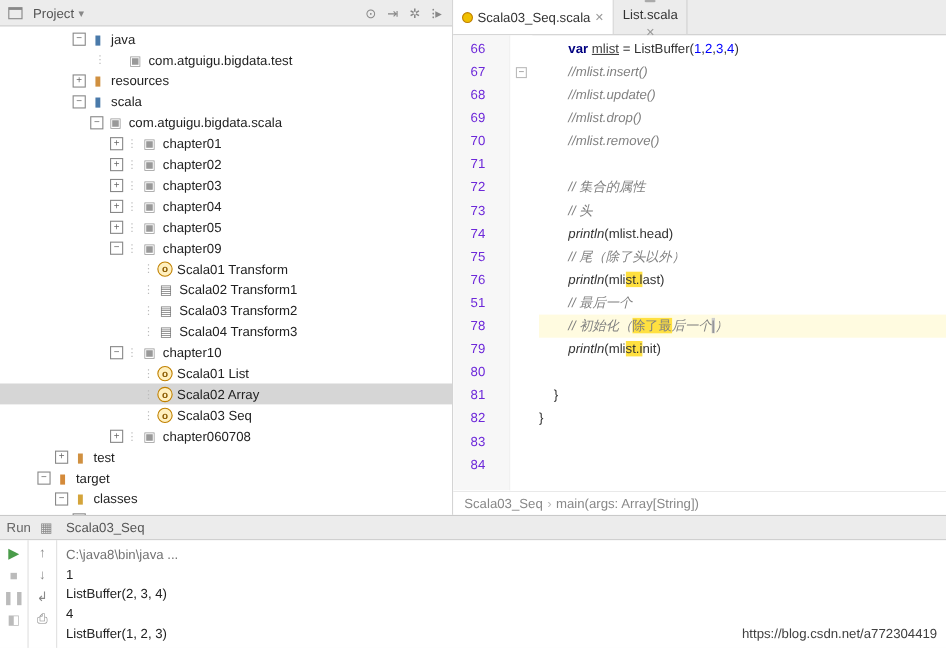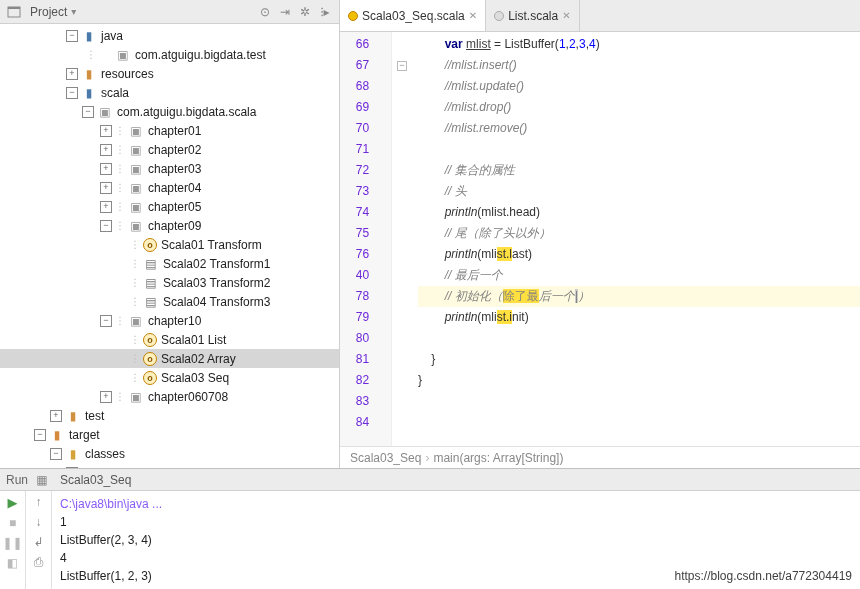--- a/index.html
+++ b/index.html
@@ -1,18 +1,18 @@
 <!DOCTYPE html>
 <html><head>
 <meta charset="utf-8">
 <style>
 * { margin: 0; padding: 0; box-sizing: border-box; font-family: "Segoe UI", Arial, sans-serif; font-size: 12px; }
 body { width: 860px; height: 589px; background: #f2f2f2; overflow: hidden; color: #333; }
 .top-row { display: flex; height: 468px; }
-.project-panel { width: 340px; border-right: 1px solid #d0d0d0; background: #fff; display: flex; flex-direction: column; }
+.project-panel { width: 412px; border-right: 1px solid #d0d0d0; background: #fff; display: flex; flex-direction: column; }
 .panel-header { height: 24px; background: #ececec; border-bottom: 1px solid #d0d0d0; display: flex; align-items: center; padding: 0 6px; gap: 4px; }
 .panel-header .title { font-weight: normal; color: #555; }
 .panel-header .spacer { flex: 1; }
 .panel-header .tool-icon { width: 16px; height: 16px; display: inline-flex; align-items: center; justify-content: center; color: #888; cursor: pointer; }
 .tree { flex: 1; overflow: auto; padding: 2px 0; }
 .tree-item { display: flex; align-items: center; height: 19px; padding-left: 4px; white-space: nowrap; }
 .tree-item.selected { background: #d6d6d6; }
 .tree-toggle { width: 12px; height: 12px; border: 1px solid #888; display: inline-flex; align-items: center; justify-content: center; font-size: 9px; color: #666; margin-right: 3px; line-height: 1; cursor: pointer; }
 .tree-blank { width: 16px; display: inline-block; }
 .dots { color: #bbb; font-size: 10px; letter-spacing: 1px; margin-right: 2px; }
@@ -213,40 +213,40 @@
     </div>
   </div>
 
   <div class="editor-panel">
     <div class="tab-bar">
       <div class="tab">
         <span class="tab-icon"></span>
         <span>Scala03_Seq.scala</span>
         <span class="close-x">✕</span>
       </div>
-      <div class="tab" style="background:#ececec;">
+      <div class="tab" style="background:#ececec;flex-direction:column;">
         <span class="tab-icon gray"></span>
         <span>List.scala</span>
         <span class="close-x">✕</span>
       </div>
     </div>
     <div class="editor-body">
       <div class="gutter">
         <div>66</div>
         <div>67</div>
         <div>68</div>
         <div>69</div>
         <div>70</div>
         <div>71</div>
         <div>72</div>
         <div>73</div>
         <div>74</div>
         <div>75</div>
         <div>76</div>
-        <div>40</div>
+        <div>51</div>
         <div>78</div>
         <div>79</div>
         <div>80</div>
         <div>81</div>
         <div>82</div>
         <div>83</div>
         <div>84</div>
       </div>
       <div class="fold-col">
         <div></div>
@@ -313,21 +313,21 @@
       <span class="run-icon" style="color:#bbb;">❚❚</span>
       <span class="run-icon" style="color:#bbb;">◧</span>
     </div>
     <div class="run-toolbar2">
       <span class="run-icon">↑</span>
       <span class="run-icon">↓</span>
       <span class="run-icon">↲</span>
       <span class="run-icon">⎙</span>
     </div>
     <div class="console">
-      <div style="color:#8b5cf6;">C:\java8\bin\java ...</div>
+      <div style="color:#737373;">C:\java8\bin\java ...</div>
       <div>1</div>
       <div>ListBuffer(2, 3, 4)</div>
       <div>4</div>
       <div>ListBuffer(1, 2, 3)</div>
       <div class="watermark">https://blog.csdn.net/a772304419</div>
     </div>
   </div>
 </div>
 
 </body></html>

